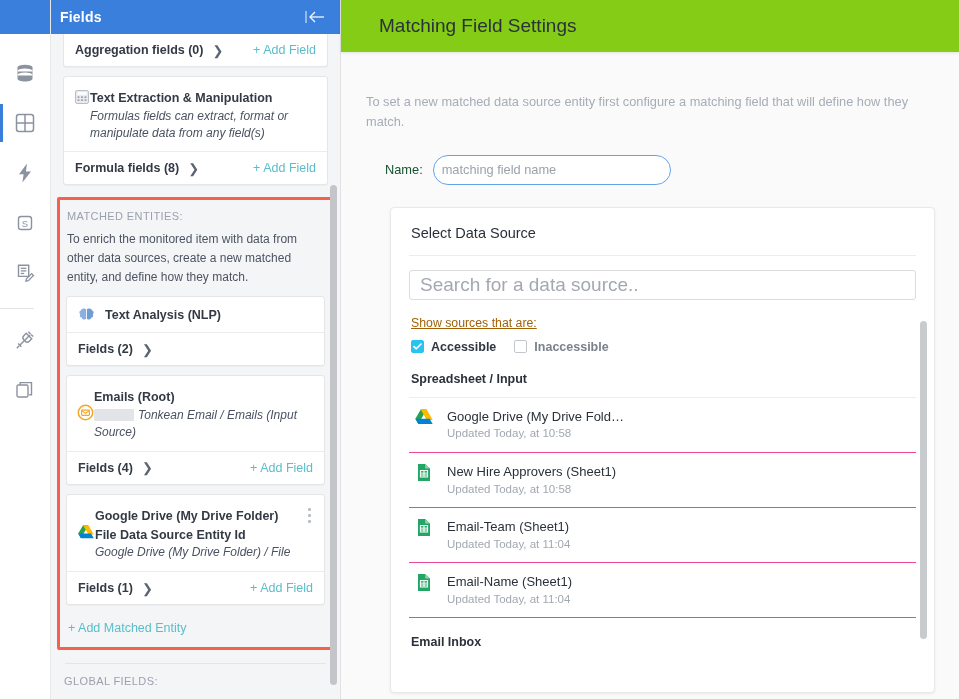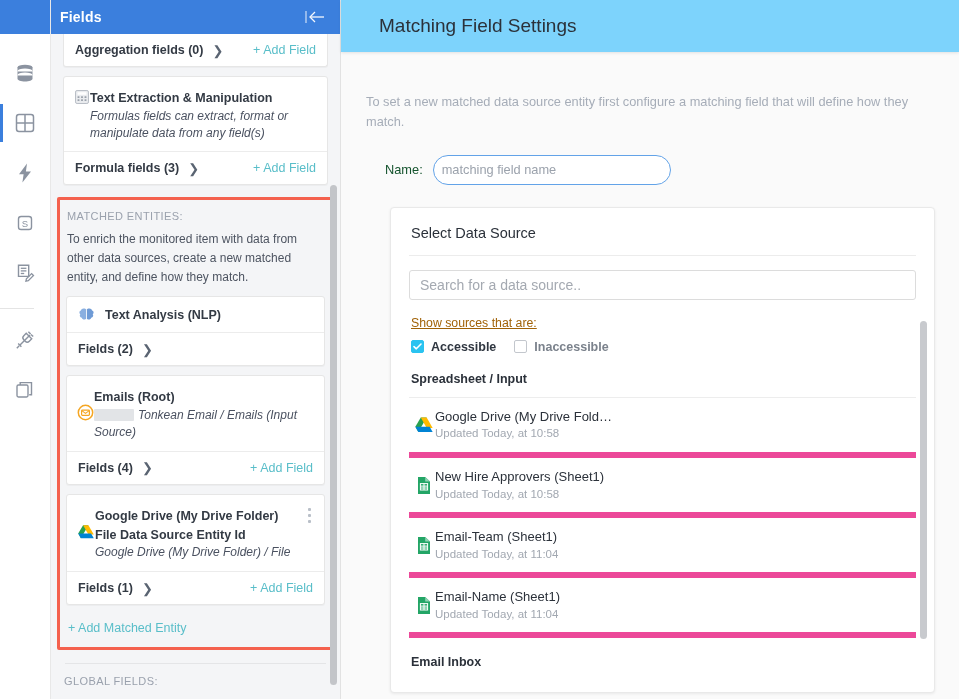--- a/index.html
+++ b/index.html
@@ -163,21 +163,21 @@
     background: #c3c5c9; cursor: pointer; z-index: 3;
   }
 
   
   .main {
     flex: 1 1 auto; height: 699px;
     display: flex; flex-direction: column;
     background: #fafafa; position: relative; min-width: 0;
   }
   .main-header {
-    flex: 0 0 52px; background: #7dd3fc;
+    flex: 0 0 52px; background: #84cc16;
     display: flex; align-items: center;
     padding: 0 0 0 38px;
     box-shadow: 0 1px 3px rgba(0,0,0,.10);
     position: relative; z-index: 2;
   }
   .main-header h1 {
     margin: 0; font-size: 19px; font-weight: normal; color: #2b313a;
   }
   .main-body {
     flex: 1 1 auto; overflow: hidden; padding: 0 24px 0 24px;
@@ -214,21 +214,21 @@
   }
   .ds-title {
     font-size: 14.5px; color: #2b313a;
     padding: 17px 20px 14px 20px;
   }
   .ds-inner { padding: 0 18px 0 18px; position: relative; flex: 1 1 auto; overflow: hidden; }
   .ds-sep { height: 1px; background: #ececec; margin: 0 0 14px 0; }
   .ds-search {
     width: 100%; height: 30px;
     border: 1px solid #dcdcdc; border-radius: 3px;
-    padding: 0 10px; font-size: 14px;
+    padding: 0 10px; font-size: 19px;
     font-family: "Liberation Sans", sans-serif;
     color: #333; outline: none; background: #fff;
   }
   .ds-search::placeholder { color: #a4a9b1; }
   .show-label {
     font-size: 12.3px; color: #a16207; padding: 16px 2px 10px 2px; text-decoration: underline;
   }
   .cb-row { display: flex; align-items: center; gap: 18px; padding: 0 2px 0 2px; }
   .cb { display: flex; align-items: center; gap: 7px; cursor: pointer; }
   .cb .box {
@@ -240,23 +240,23 @@
   .cb .box svg { display: block; }
   .cb .cbl { font-size: 12.5px; font-weight: bold; color: #2f3640; }
   .cb.off .cbl { color: #7b828c; }
 
   .grp-title {
     font-size: 12.5px; font-weight: bold; color: #2b313a;
     padding: 18px 2px 11px 2px;
   }
   .ds-list { border-top: 1px solid #ededed; }
   .ds-item {
-    display: flex; align-items: center; 
+    display: flex; gap: 12px;
     padding: 10px 2px 10px 4px;
-    border-bottom: 6px solid #ec4899;
+    border-bottom: 1px solid #ec4899;
     cursor: pointer;
   }
   .ds-item .ico { flex: 0 0 auto; width: 22px; display:flex; justify-content:center; }
   .ds-item .t1 { font-size: 13px; color: #2b313a; line-height: 1.35; }
   .ds-item .t2 { font-size: 11.5px; color: #a2a8b1; line-height: 1.35; margin-top: 1px; }
   .grp-title2 { font-size: 12.5px; font-weight: bold; color: #2b313a; padding: 17px 2px 8px 2px; }
 
   .ds-sb {
     position: absolute; right: 7px; top: 66px;
     width: 7px; height: 318px; border-radius: 4px;
@@ -375,21 +375,21 @@
                 <rect x="10.5" y="10.3" width="2" height="1.7" rx=".4" fill="#9aa1ab"></rect>
               </svg>
             </span>
             <span class="txt">
               <span class="t1">Text Extraction &amp; Manipulation</span>
               <span class="t2" style="display:block">Formulas fields can extract, format or manipulate data from any field(s)</span>
             </span>
           </div>
           <div class="card-div"></div>
           <div class="card-row">
-            <span class="lbl">Formula fields (3)</span>
+            <span class="lbl">Formula fields (8)</span>
             <span class="chev">❯</span>
             <span class="addfield">+ Add Field</span>
           </div>
         </div>
 
         <div class="matched-wrap">
           <div class="sec-label">MATCHED ENTITIES:</div>
           <div class="sec-desc">To enrich the monitored item with data from other data sources, create a new matched entity, and define how they match.</div>
 
           <div class="card">

